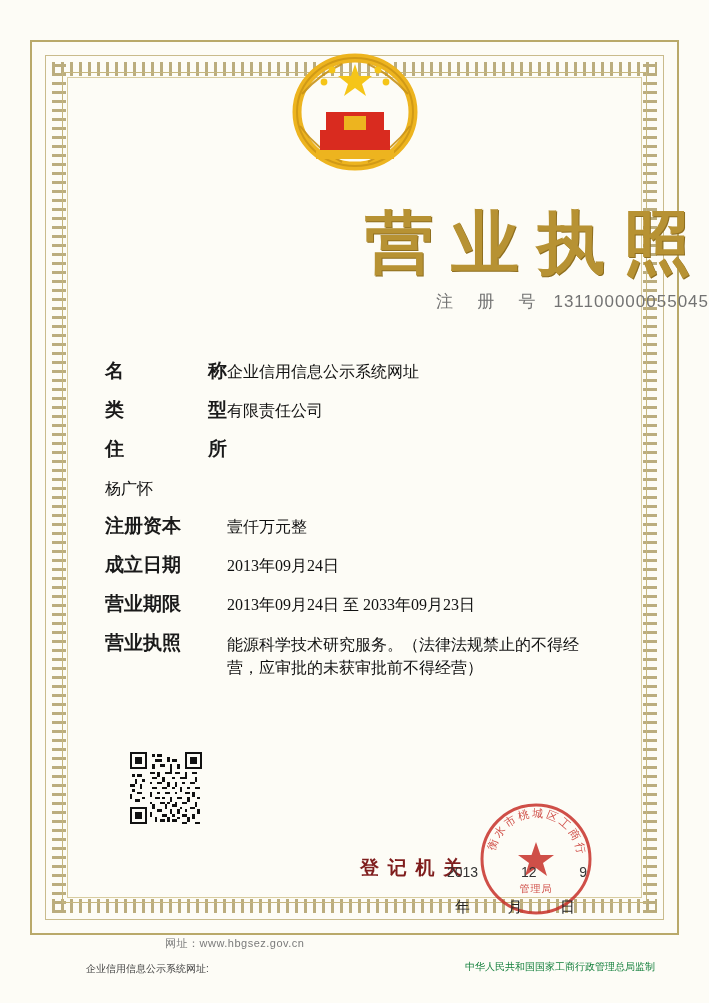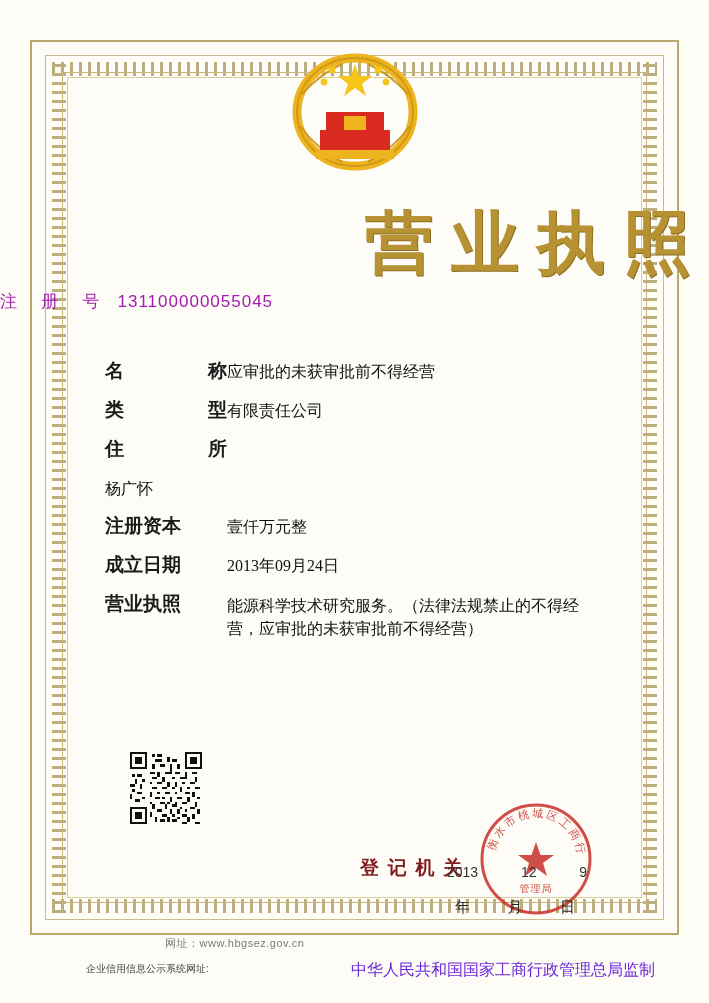--- a/index.html
+++ b/index.html
@@ -84,23 +84,23 @@
     font-weight: bold;
     color: #b79233;
     text-shadow: 1px 1px 0 #8f6f20;
     font-family: "DejaVu Serif", "Liberation Serif", serif;
   }
   .reg-line {
     position: absolute;
     top: 290px;
     left: 0;
     width: 709px;
-    text-align: left;
+    text-align: right;
     font-size: 17px;
-    color: #a21caf;
+    color: #737373;
   }
   .reg-label {
     letter-spacing: 10px;
     margin-right: 8px;
   }
   .reg-no {
     font-family: "Liberation Sans", sans-serif;
     letter-spacing: 1px;
   }
 
@@ -202,22 +202,22 @@
     top: 962px;
     font-size: 10px;
     color: #444;
     font-family: "Liberation Sans", sans-serif;
     margin-left: 28px;
   }
   .footer-right {
     position: absolute;
     right: 54px;
     top: 960px;
-    font-size: 16px;
-    color: #6d28d9;
+    font-size: 10px;
+    color: #15803d;
   }
 </style>
 </head>
 <body>
 
 <div class="page">
 
   <div class="border-outer"></div>
   <div class="border-mid"></div>
   <div class="border-inner"></div>
@@ -256,21 +256,21 @@
     <span class="reg-label">注 册 号</span><span class="reg-no">131100000055045</span>
   </div>
 
   <div class="fields">
 
     <div class="row">
       <div class="label spread">
           <span>名</span>
           <span>称</span>
         </div>
-      <div class="value">应审批的未获审批前不得经营</div>
+      <div class="value">企业信用信息公示系统网址</div>
     </div>
 
     <div class="row">
       <div class="label spread">
           <span>类</span>
           <span>型</span>
         </div>
       <div class="value">有限责任公司</div>
     </div>
 
@@ -288,20 +288,24 @@
     <div class="row">
       <div class="label">注册资本</div>
       <div class="value">壹仟万元整</div>
     </div>
 
     <div class="row">
       <div class="label">成立日期</div>
       <div class="value">2013年09月24日</div>
     </div>
 
+    <div class="row">
+      <div class="label">营业期限</div>
+      <div class="value">2013年09月24日  至  2033年09月23日</div>
+    </div>
 
     <div class="row small">
       <div class="label">营业执照</div>
       <div class="value">能源科学技术研究服务。（法律法规禁止的不得经营，应审批的未获审批前不得经营）</div>
     </div>
 
   </div>
 
   <div class="qr">
     <svg viewBox="0 0 29 29" width="72" height="72" shape-rendering="crispEdges">

